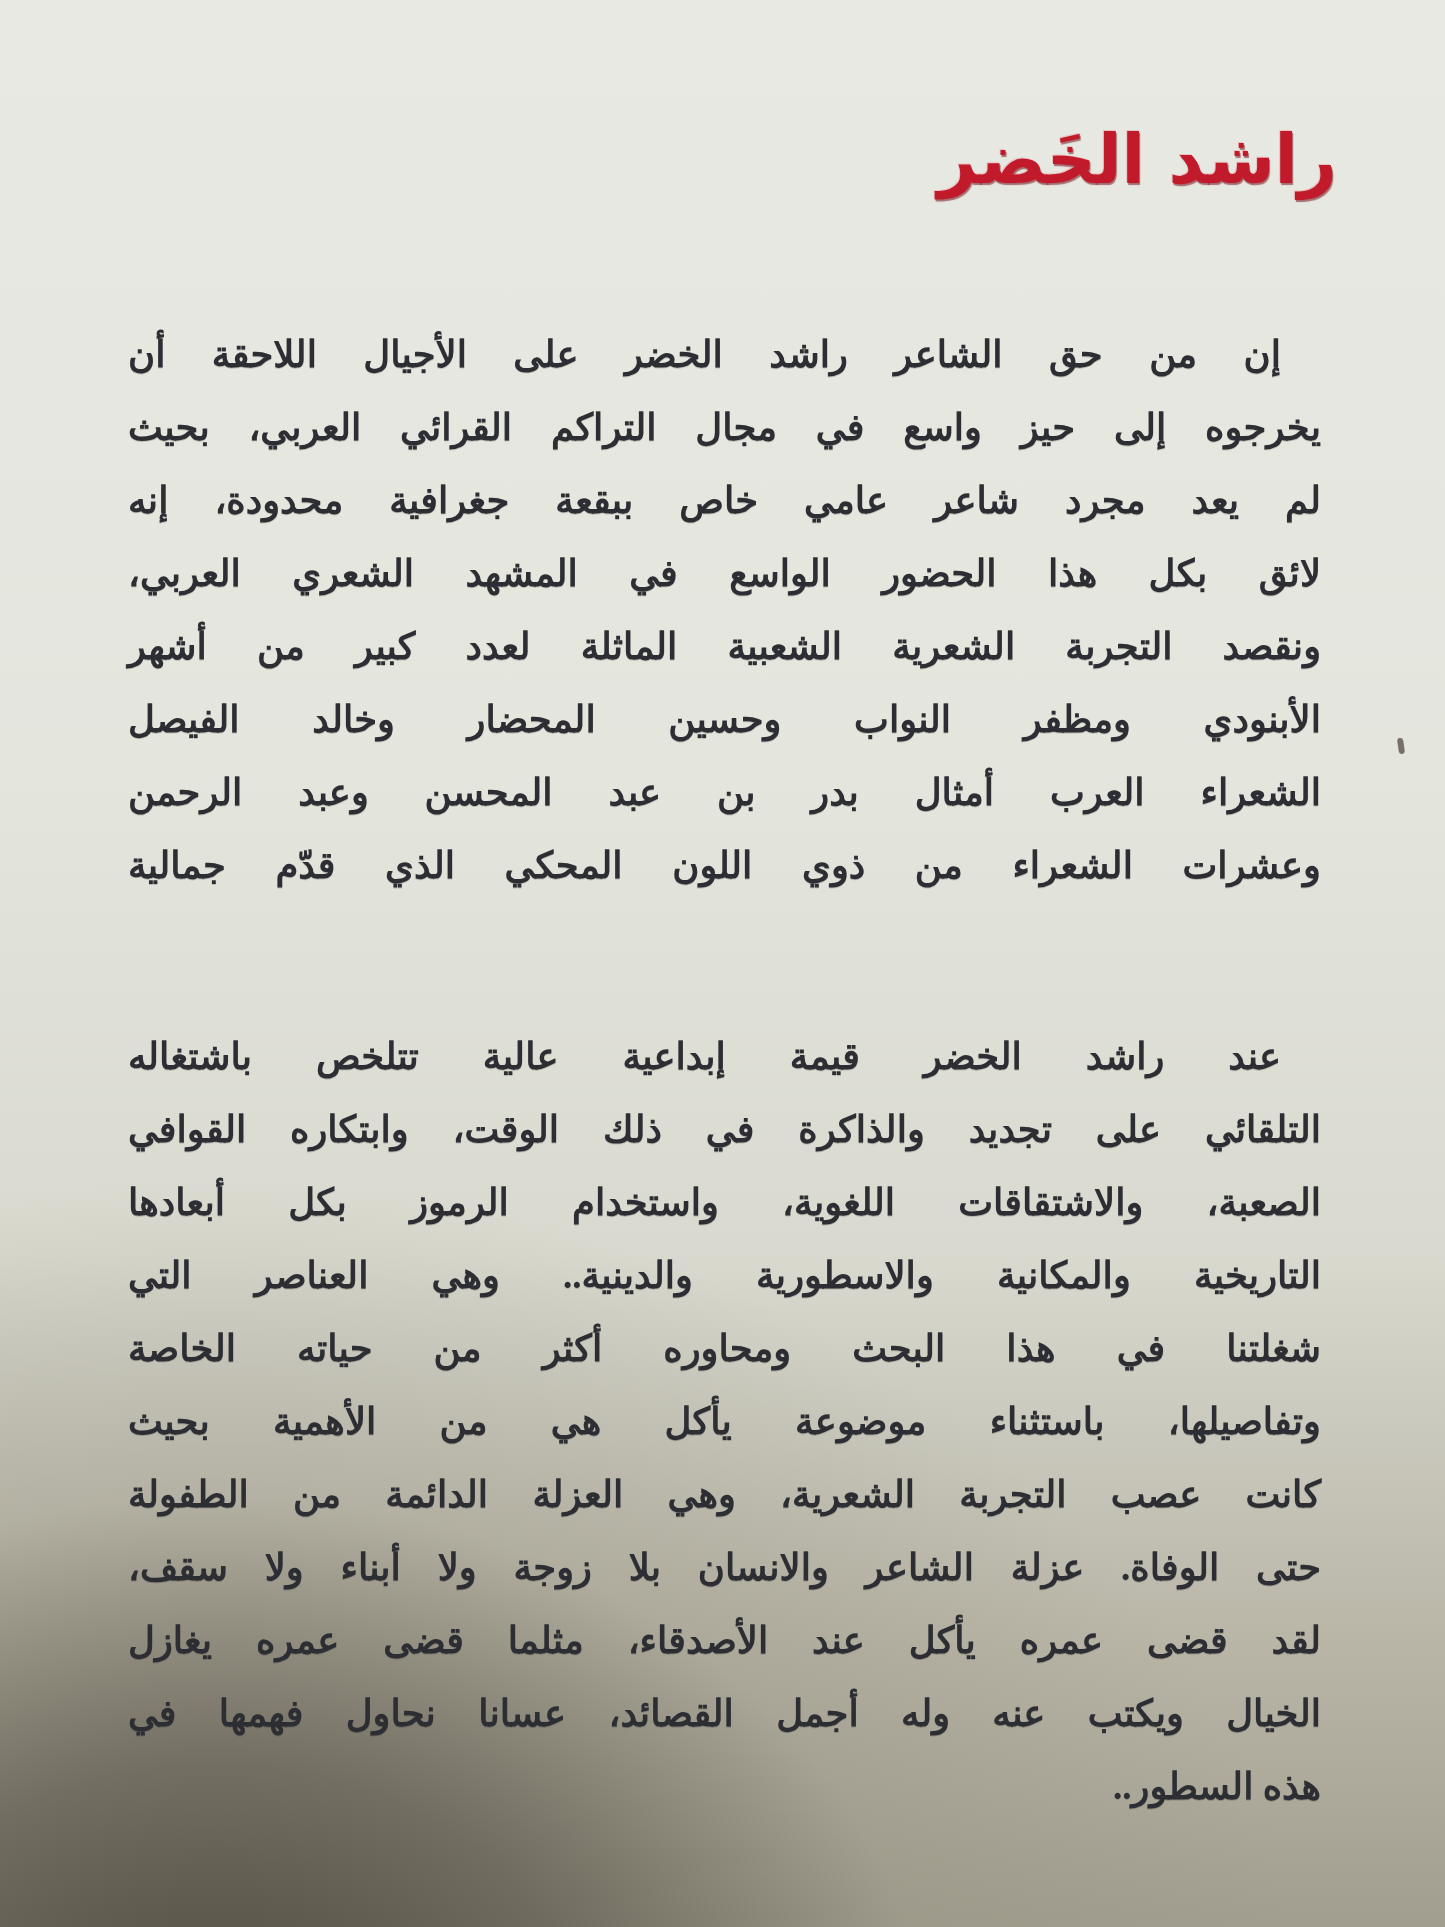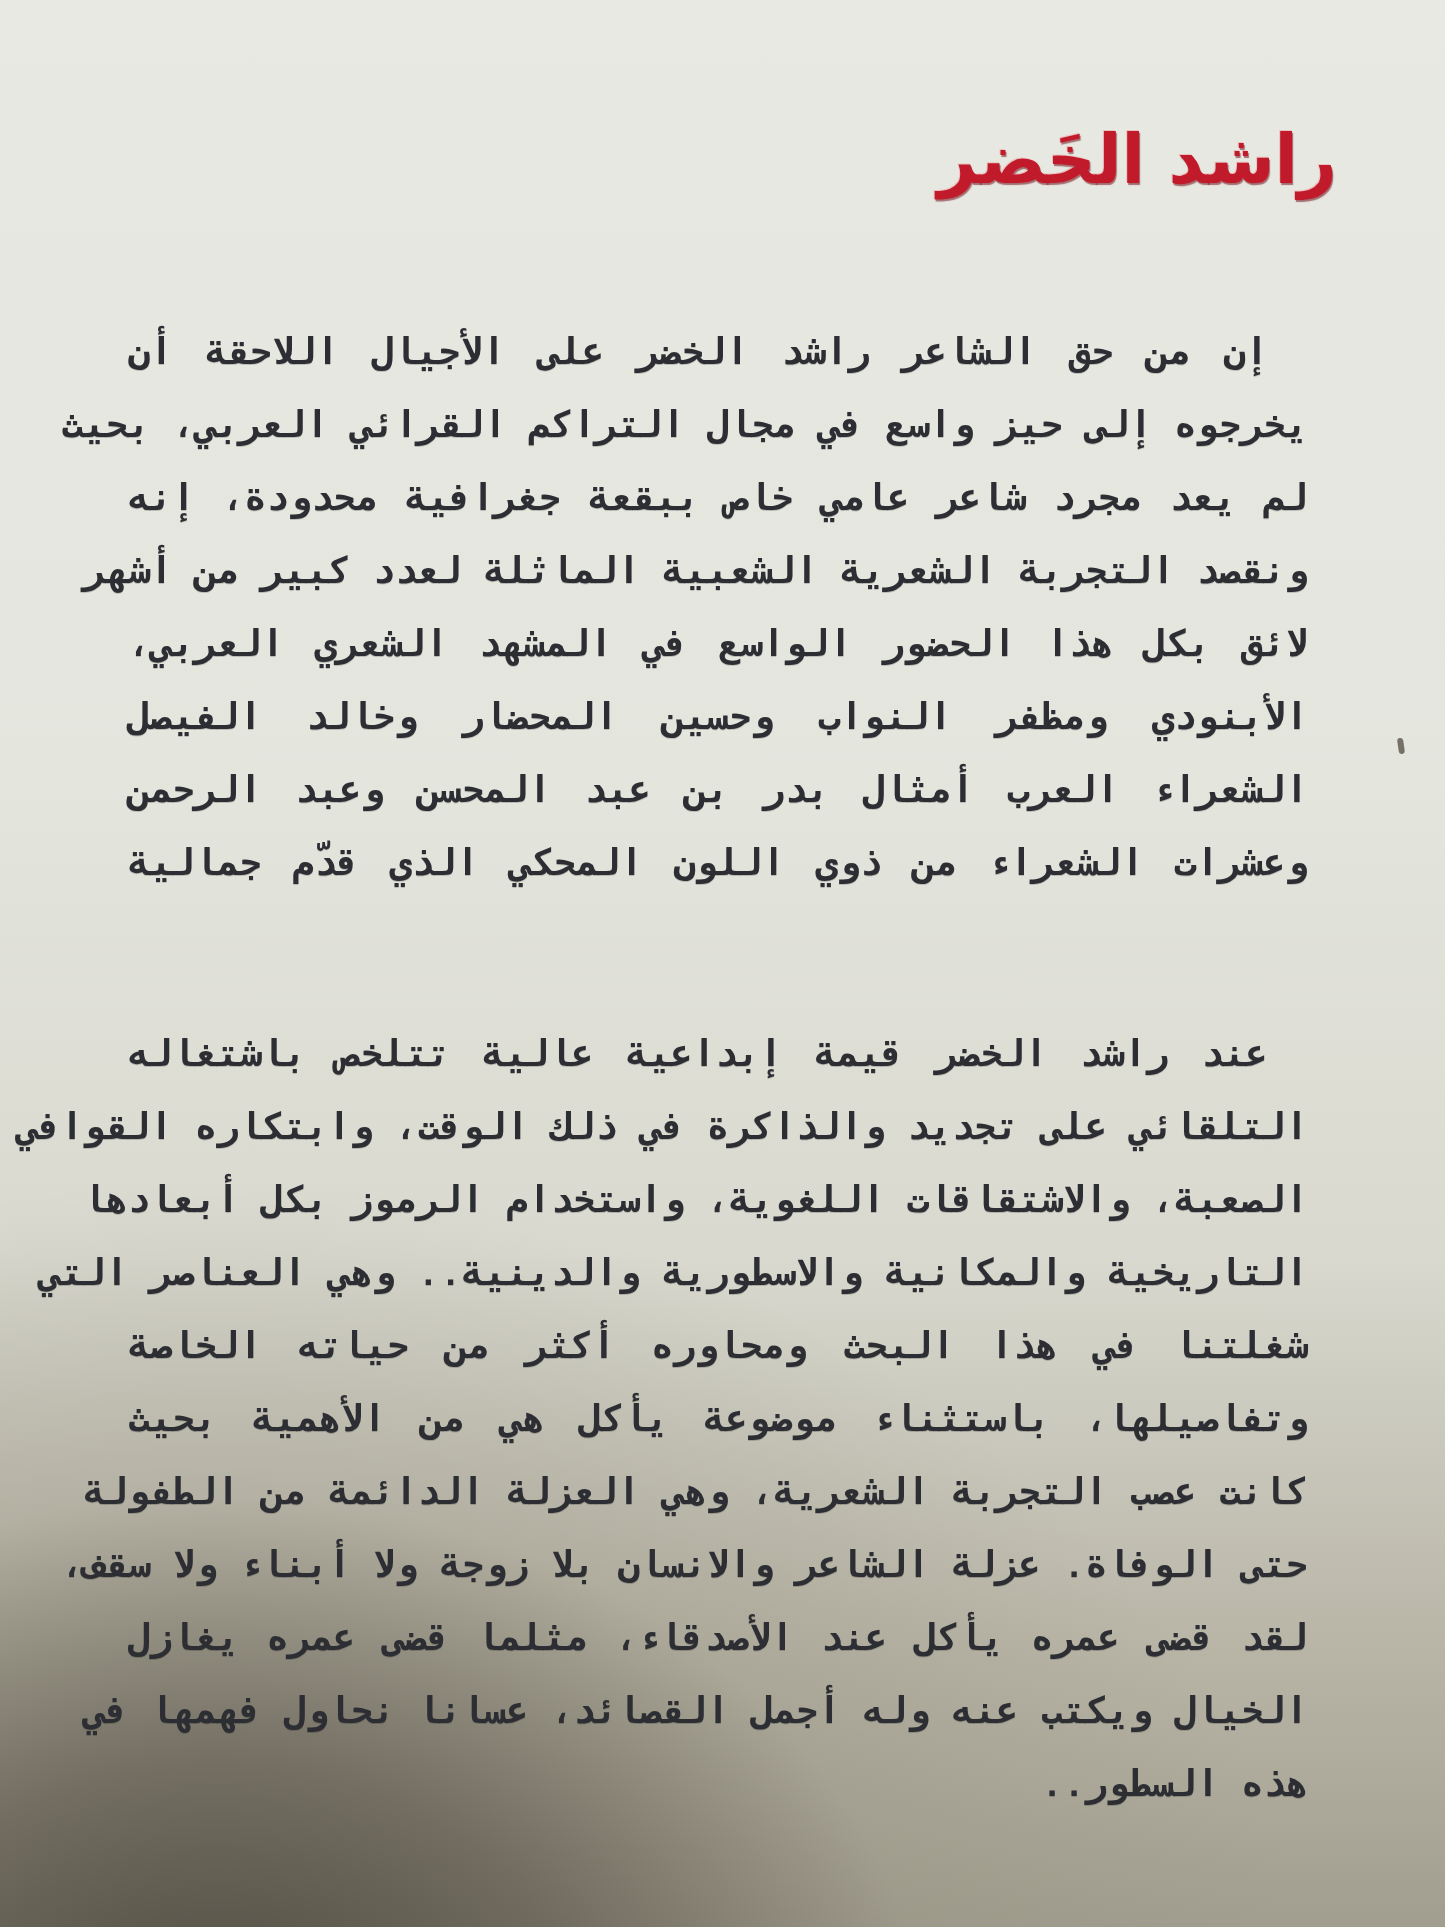--- a/index.html
+++ b/index.html
@@ -29,25 +29,25 @@
       font-weight: bold;
       font-size: 68px;
       line-height: 100px;
       color: #c11a2b;
       text-shadow: 1px 2px 1px rgba(110,10,20,0.55), -1px -1px 0 rgba(240,120,130,0.35);
       letter-spacing: 2px;
     }
     .body-text {
       position: absolute;
       left: 128px;
-      right: 137px;
+      right: 124px;
       direction: rtl;
       text-align: justify;
       text-align-last: right;
-      font-family: Liberation Mono, monospace;
+      font-family: Liberation Serif, serif;
       font-weight: bold;
       font-size: 37px;
       line-height: 73px;
       color: #2c2e33;
       text-shadow: 0 1px 0 rgba(0,0,0,0.18);
     }
     .line {
       display: block;
       text-align: justify;
       text-align-last: justify;
@@ -79,22 +79,22 @@
 <body>
 
 <div class="page">
 
   <div class="title">راشد الخَضر</div>
 
   <div class="body-text para1">
     <span class="line indent">إن من حق الشاعر راشد الخضر على الأجيال اللاحقة أن</span>
     <span class="line">يخرجوه إلى حيز واسع في مجال التراكم القرائي العربي، بحيث</span>
     <span class="line">لم يعد مجرد شاعر عامي خاص ببقعة جغرافية محدودة، إنه</span>
+    <span class="line">لائق بكل هذا الحضور الواسع في المشهد الشعري العربي،</span>
     <span class="line">ونقصد التجربة الشعرية الشعبية الماثلة لعدد كبير من أشهر</span>
-    <span class="line">لائق بكل هذا الحضور الواسع في المشهد الشعري العربي،</span>
     <span class="line">الأبنودي ومظفر النواب وحسين المحضار وخالد الفيصل</span>
     <span class="line">الشعراء العرب أمثال بدر بن عبد المحسن وعبد الرحمن</span>
     <span class="line">وعشرات الشعراء من ذوي اللون المحكي الذي قدّم جمالية</span>
   </div>
 
   <div class="body-text para2">
     <span class="line indent">عند راشد الخضر قيمة إبداعية عالية تتلخص باشتغاله</span>
     <span class="line">التلقائي على تجديد والذاكرة في ذلك الوقت، وابتكاره القوافي</span>
     <span class="line">الصعبة، والاشتقاقات اللغوية، واستخدام الرموز بكل أبعادها</span>
     <span class="line">التاريخية والمكانية والاسطورية والدينية.. وهي العناصر التي</span>

